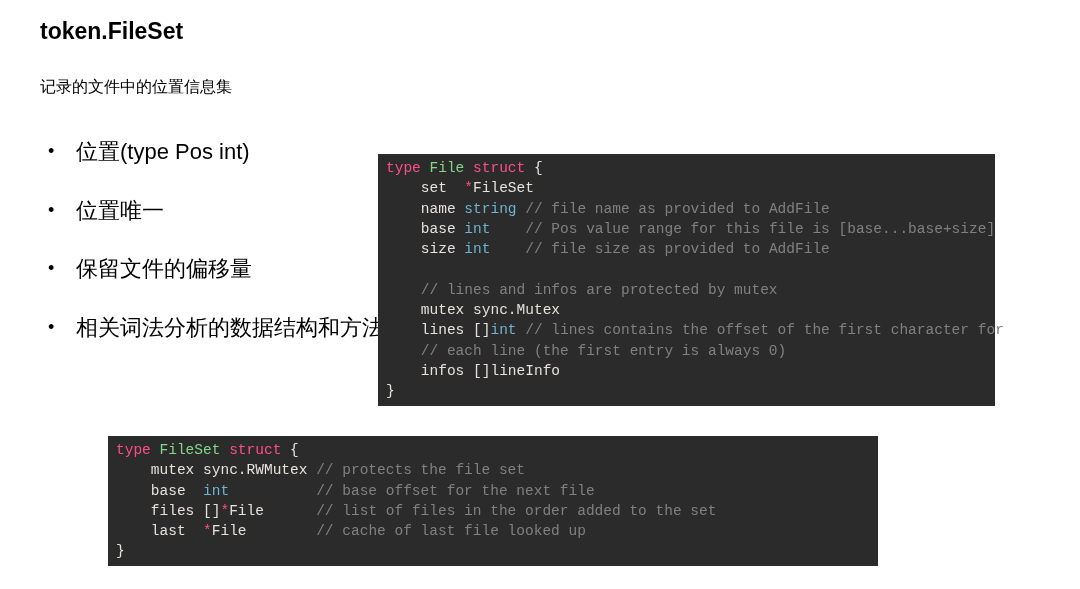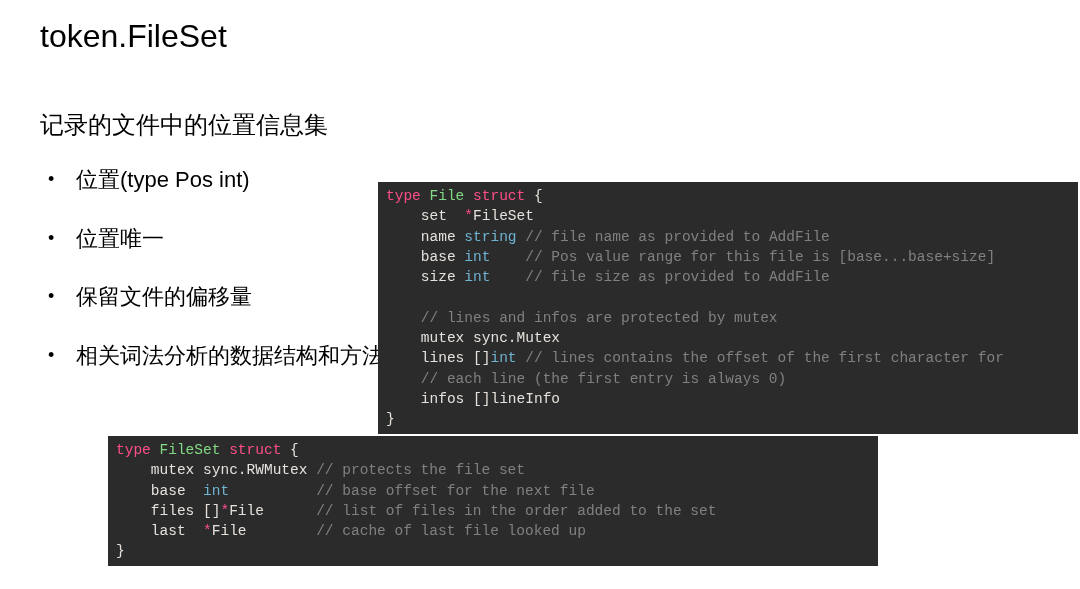--- a/index.html
+++ b/index.html
@@ -10,29 +10,29 @@
     font-family: "Helvetica Neue", Arial, "PingFang SC", "Microsoft YaHei", sans-serif;
     color: #000;
     position: relative;
     overflow: hidden;
   }
   .slide {
     padding: 18px 40px 0 40px;
     position: relative;
   }
   .title {
-    font-size: 32px;
-    font-weight: 400;
-    margin-bottom: 54px;
+    font-size: 23px;
+    font-weight: 700;
+    margin-bottom: 32px;
     letter-spacing: 0;
   }
   .subtitle {
-    font-size: 24px;
+    font-size: 16px;
     font-weight: 400;
-    margin-bottom: 25px;
+    margin-bottom: 40px;
   }
   ul.bullets {
     list-style: none;
     margin-left: 28px;
   }
   ul.bullets li {
     position: relative;
     font-size: 22px;
     line-height: 1.3;
     margin-bottom: 30px;
@@ -52,22 +52,21 @@
     font-family: "Menlo", "Consolas", "Courier New", monospace;
     font-size: 14.5px;
     line-height: 1.4;
     white-space: pre;
     padding: 4px 8px 4px 8px;
   }
   .code1 {
     position: absolute;
     top: 154px;
     left: 378px;
-    width: 700px;
-    margin-top: 28px;
+    width: 617px;
   }
   .code2 {
     position: absolute;
     top: 436px;
     left: 108px;
     width: 770px;
     font-family: Liberation Mono, monospace;
   }
   .kw-type  { color: #ff4d8b; }
   .kw-name  { color: #82d882; }

